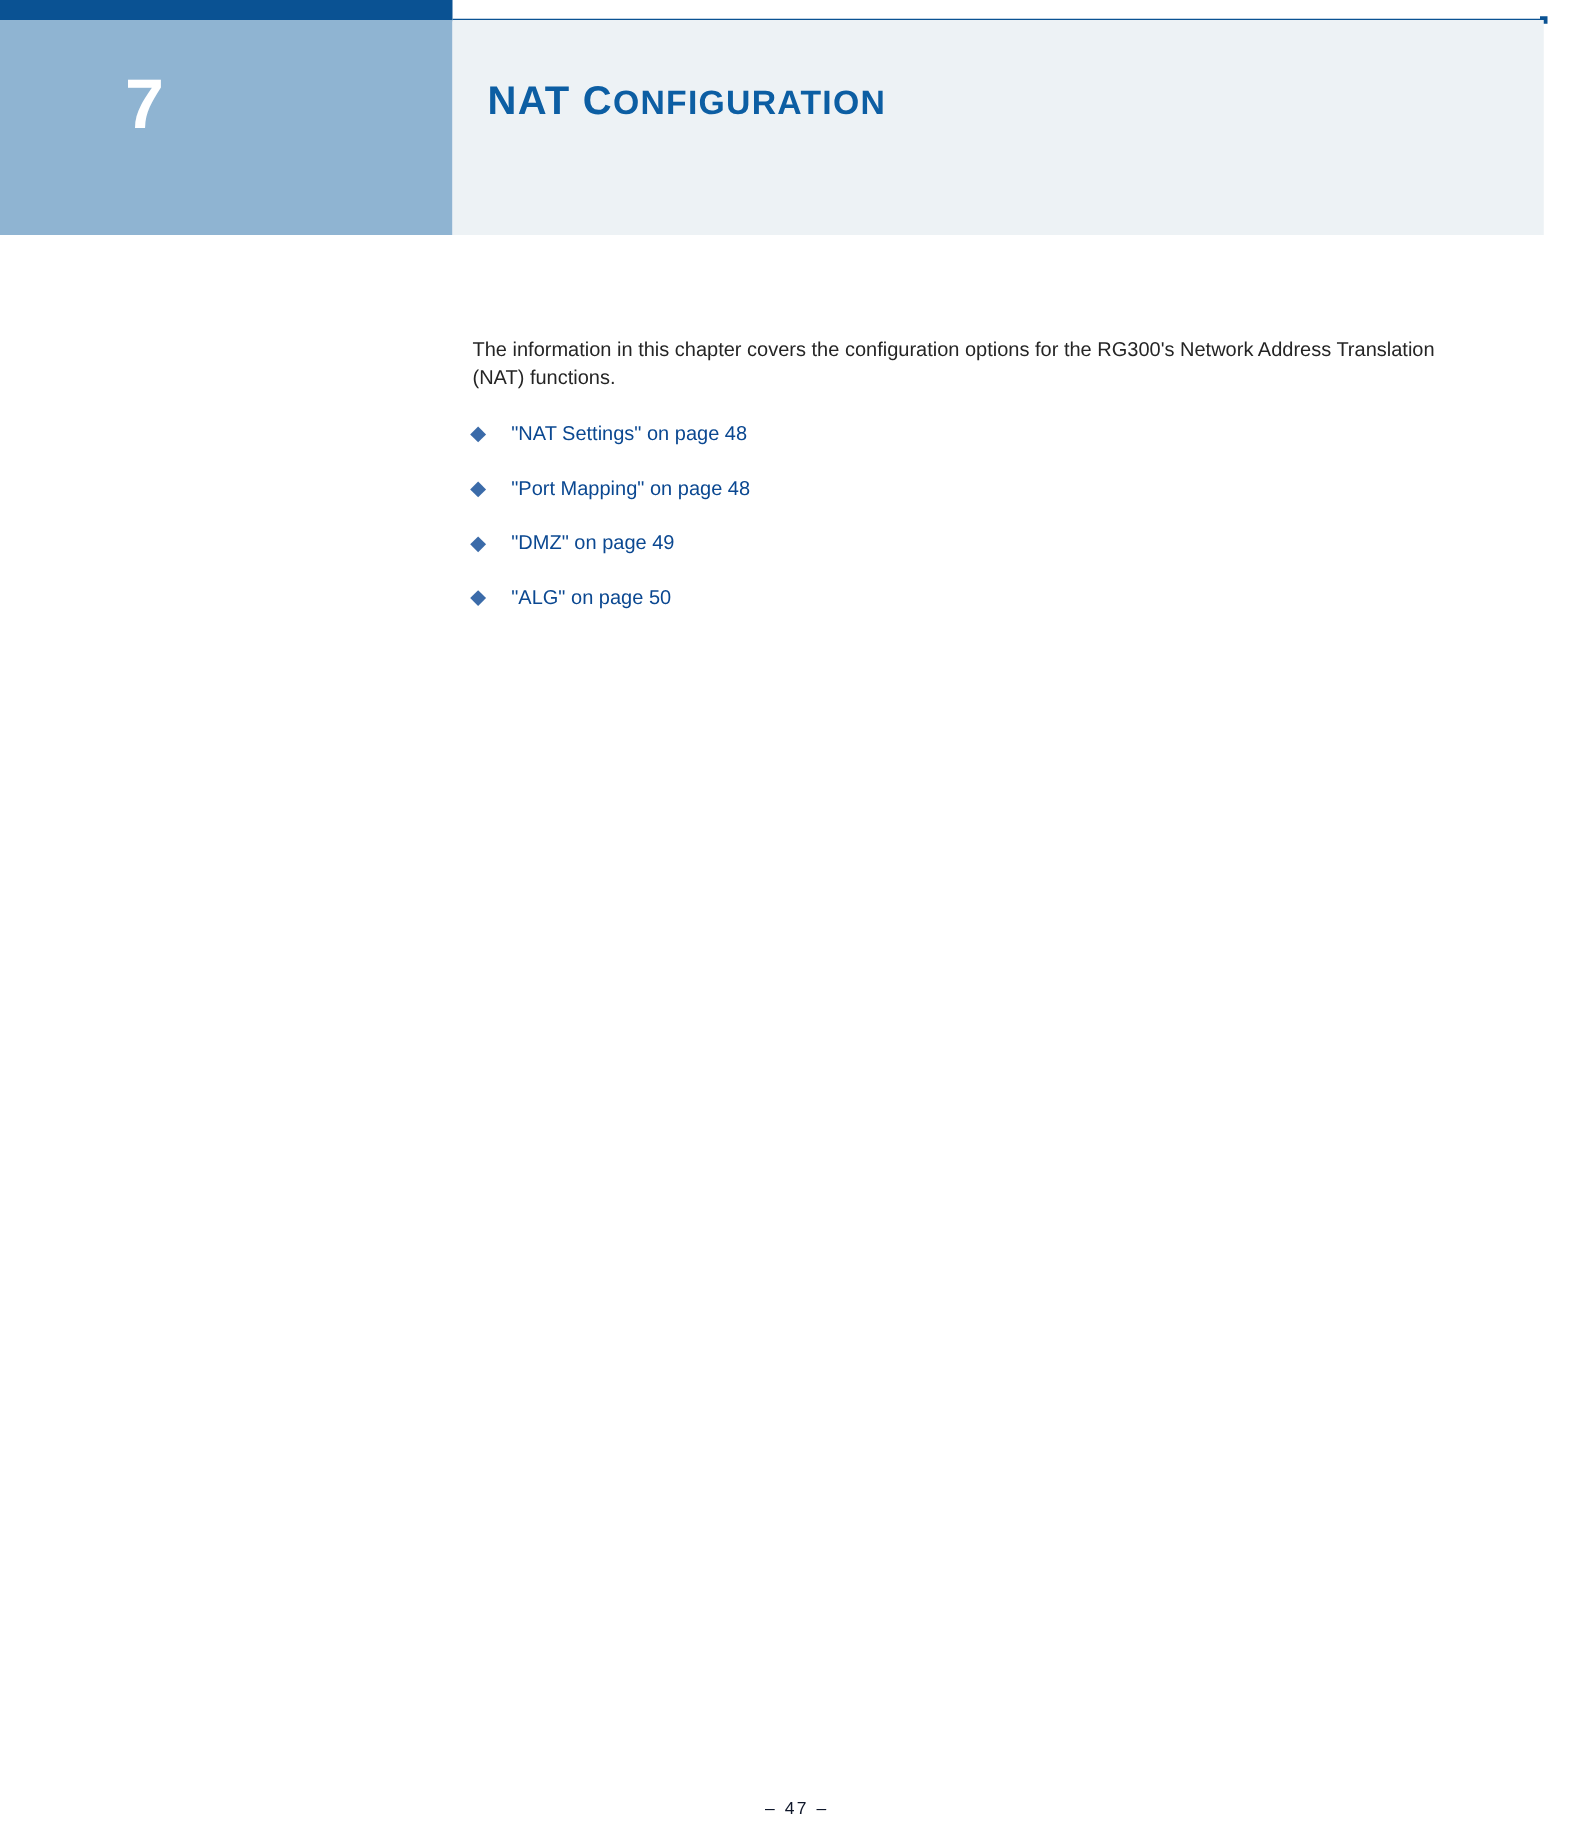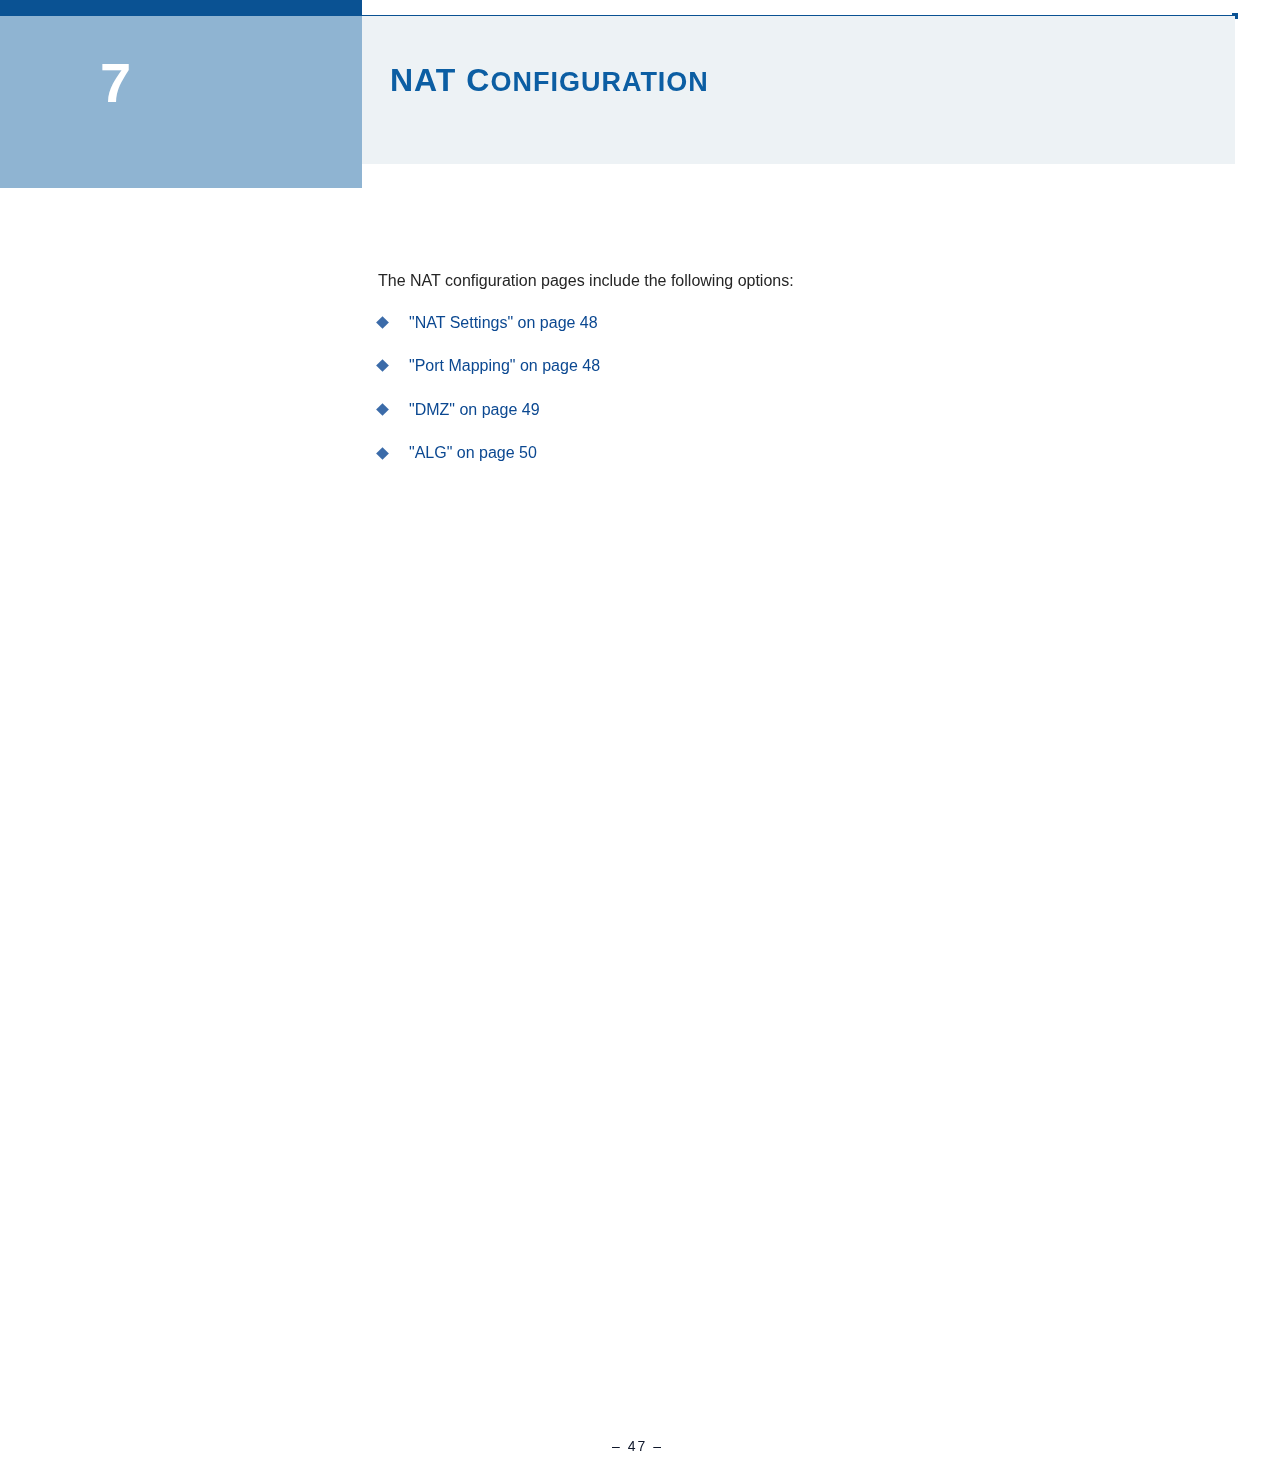--- a/index.html
+++ b/index.html
@@ -61,21 +61,21 @@
       font-size: 56px;
       font-weight: bold;
       letter-spacing: 1px;
     }
 
     .title-block {
       position: absolute;
       top: 16px;
       left: 362px;
       right: 40px;
-      height: 148px;
+      height: 172px;
       background: #edf2f5;
     }
 
     .chapter-title {
       position: absolute;
       top: 46px;
       left: 28px;
       color: #0c5ea3;
       font-size: 32px;
       font-weight: bold;
@@ -153,21 +153,21 @@
   <div class="chapter-number">7</div>
 </div>
 
 <div class="title-block">
   <div class="chapter-title">
     <span class="chapter-title-prefix">NAT C</span><span class="chapter-title-suffix">ONFIGURATION</span>
   </div>
 </div>
 
 <div class="content">
-  <p class="intro-second">The NAT configuration pages include the following options:</p>
+  <p class="intro-paragraph">The information in this chapter covers the configuration options for the RG300's Network Address Translation (NAT) functions.</p>
   <ul class="link-list">
     <li class="link-item">
       <span class="diamond-bullet"></span>
       <span class="link-text">"NAT Settings" on page 48</span>
     </li>
     <li class="link-item">
       <span class="diamond-bullet"></span>
       <span class="link-text">"Port Mapping" on page 48</span>
     </li>
     <li class="link-item">

